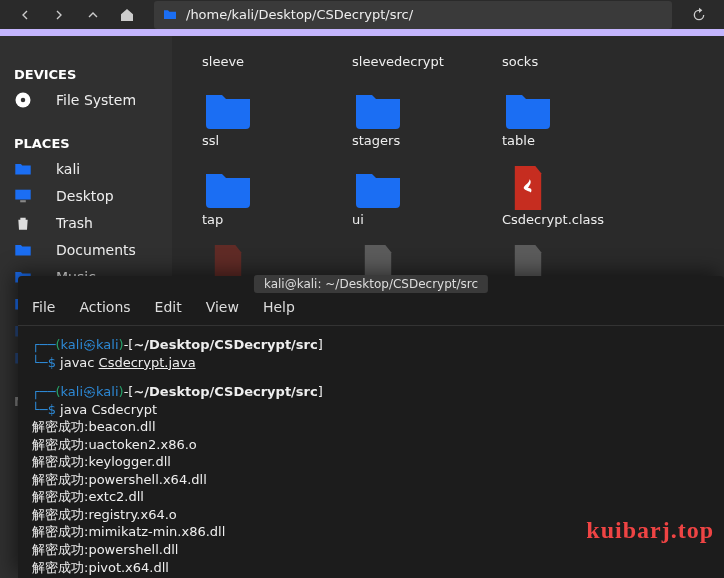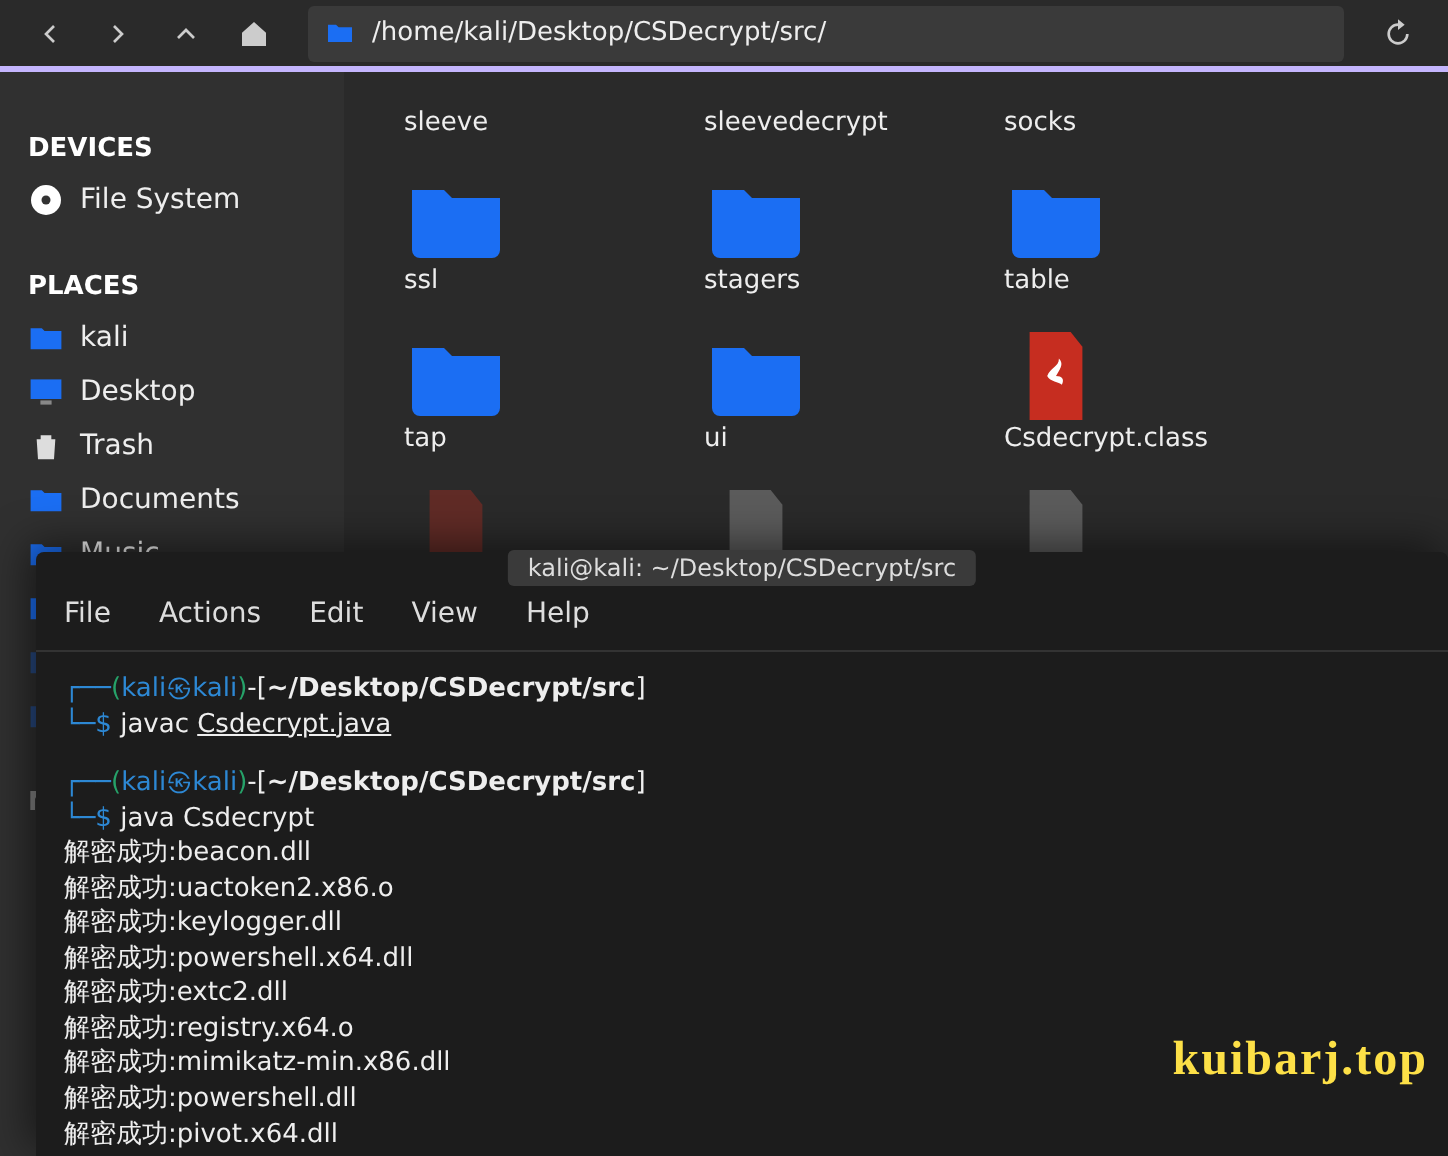--- a/index.html
+++ b/index.html
@@ -1,30 +1,30 @@
 <!DOCTYPE html>
 <html><head>
 <meta charset="utf-8">
 <style>
 * { margin: 0; padding: 0; box-sizing: border-box; font-family: "DejaVu Sans", Arial, sans-serif; }
 html, body { width: 724px; height: 578px; overflow: hidden; background: #2a2a2a; color: #eee; position: relative; }
 
 
-.toolbar { height: 36px; background: #2a2a2a; display: flex; align-items: center; padding: 0 8px; gap: 0; border-bottom: 3px solid #c4b5fd; }
+.toolbar { height: 36px; background: #2a2a2a; display: flex; align-items: center; padding: 0 8px; gap: 0; border-bottom: 7px solid #c4b5fd; }
 .tb-btn { width: 34px; height: 30px; display: flex; align-items: center; justify-content: center; color: #ccc; cursor: pointer; }
 .tb-btn svg { width: 16px; height: 16px; fill: #ccc; }
 .pathbar { flex: 1; height: 28px; background: #3a3a3a; border-radius: 3px; display: flex; align-items: center; padding: 0 8px; margin: 0 10px; gap: 8px; }
 .path-icon { width: 16px; height: 16px; }
 .path-text { font-size: 13px; color: #eee; }
 
 
 .main { display: flex; height: 542px; }
 .sidebar { width: 172px; background: #303030; padding: 8px 0; overflow: hidden; }
 .sb-header { font-size: 13px; font-weight: bold; color: #fff; padding: 4px 14px; margin-top: 19px; }
-.sb-item { display: flex; align-items: center; gap: 8px; padding: 4px 14px; font-size: 14px; color: #eee; cursor: pointer; height: 27px; }
+.sb-item { display: flex; align-items: center; gap: 24px; padding: 4px 14px; font-size: 14px; color: #eee; cursor: pointer; height: 27px; }
 .sb-icon { width: 18px; height: 18px; display: flex; align-items: center; justify-content: center; }
 .dimmed .sb-item, .dimmed .sb-header { opacity: 0.4; }
 
 .content { flex: 1; background: #2a2a2a; position: relative; overflow: hidden; }
 .icon-grid { display: grid; grid-template-columns: repeat(3, 150px); gap: 20px 0; padding: 10px 30px; position: absolute; top: 0; left: 0; right: 0; }
 .file-item { display: flex; flex-direction: column; align-items: flex-start; gap: 4px; cursor: pointer; }
 .file-icon { width: 52px; height: 40px; display: flex; align-items: center; justify-content: center; }
 .file-label { font-size: 13px; color: #eee; text-align: center; }
 
 .status-bar { position: absolute; bottom: 0; left: 172px; right: 0; height: 22px; display: flex; align-items: center; padding: 0 10px; font-size: 12px; color: #888; opacity: 0.35; }
@@ -47,21 +47,21 @@
 .p-at { color: #2d88d4; }
 .p-host { color: #2d88d4; }
 .p-par { color: #26a269; }
 .p-sep { color: #eee; }
 .p-path { color: #eee; font-weight: bold; }
 .p-dollar { color: #2d88d4; }
 .cmd { color: #eee; }
 .cmd-file { color: #eee; text-decoration: underline; }
 .out-line { color: #eee; white-space: pre; }
 
-.brand { position: absolute; right: 10px; bottom: 34px; font-size: 24px; font-weight: bold; color: #fde047; font-family: Georgia, serif; letter-spacing: 1px; }
+.brand { position: absolute; right: 10px; bottom: 34px; font-size: 24px; font-weight: bold; color: #ef4444; font-family: Georgia, serif; letter-spacing: 1px; }
 
 
 .folder-svg { fill: #1b6ef3; }
 
 .doc-red { fill: #c62d20; }
 .doc-gray { fill: #b8b8b8; }
 </style>
 </head>
 <body>
 

